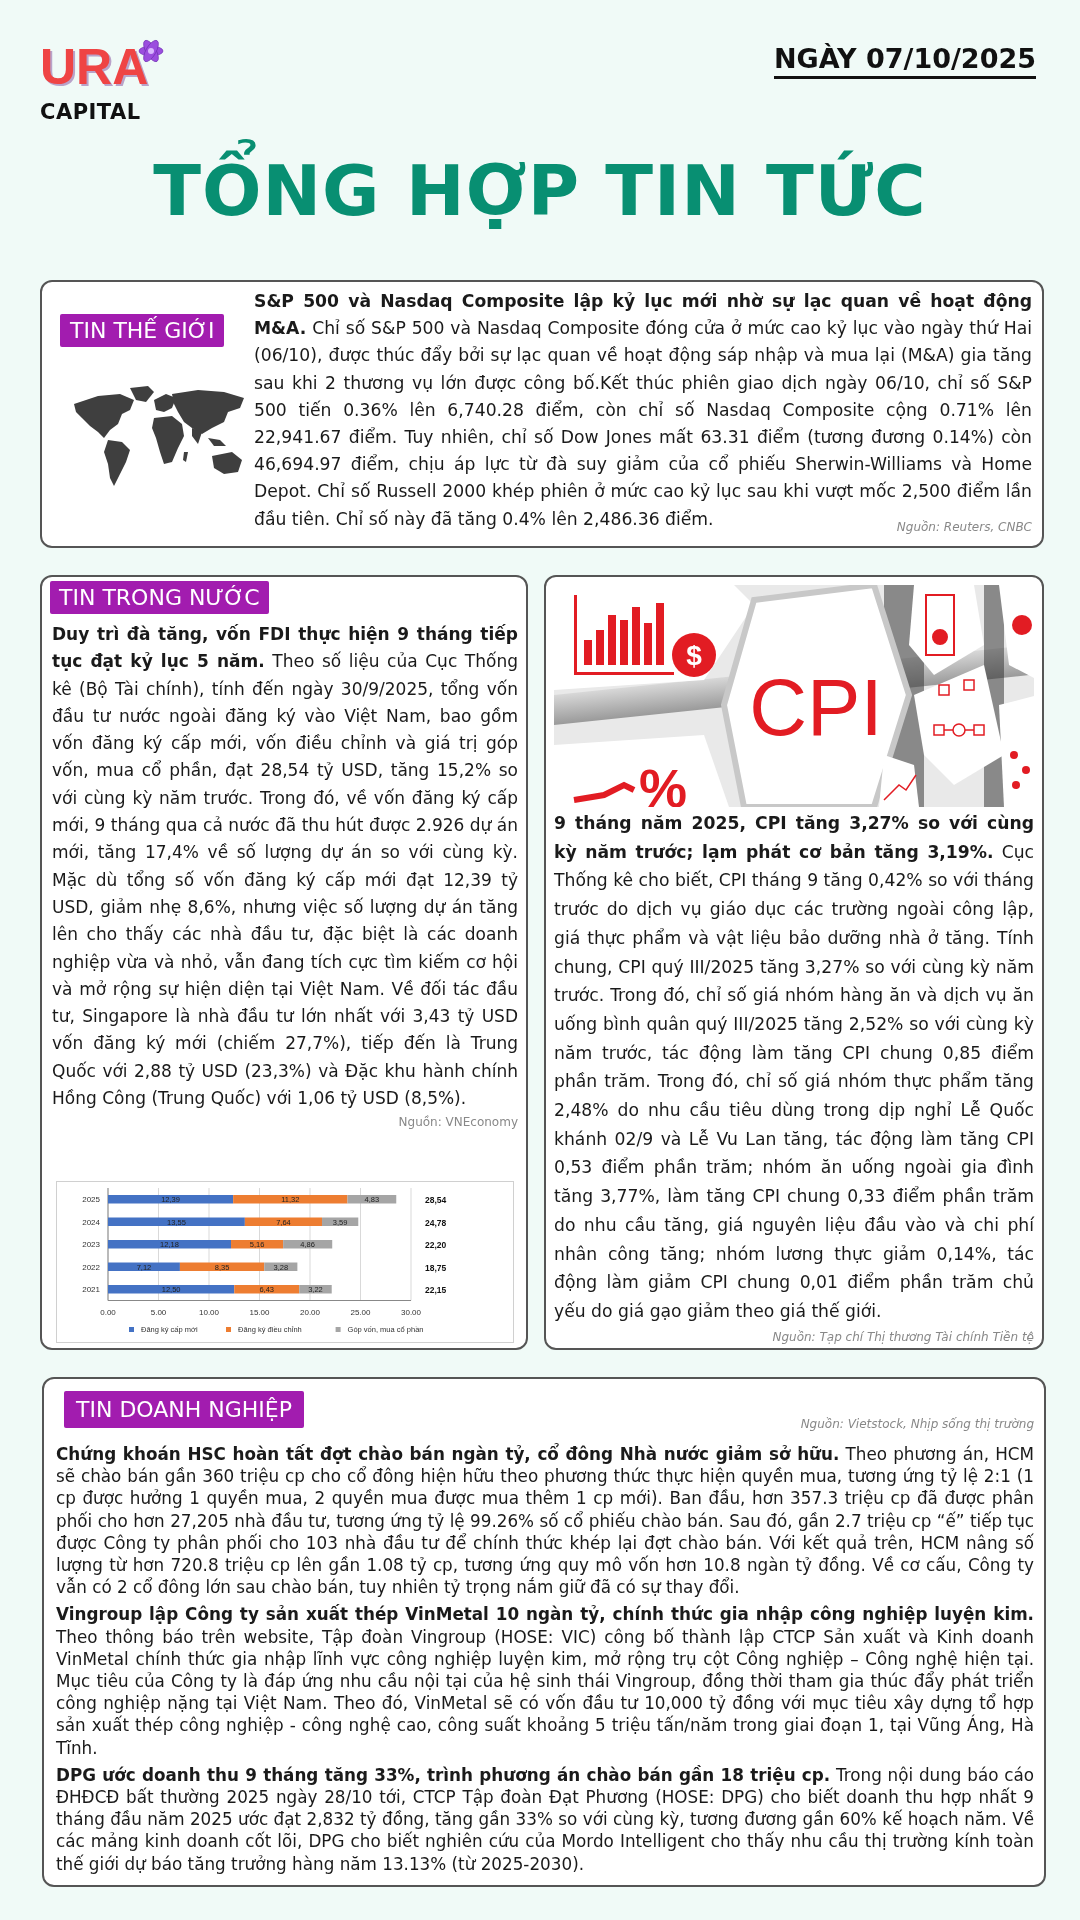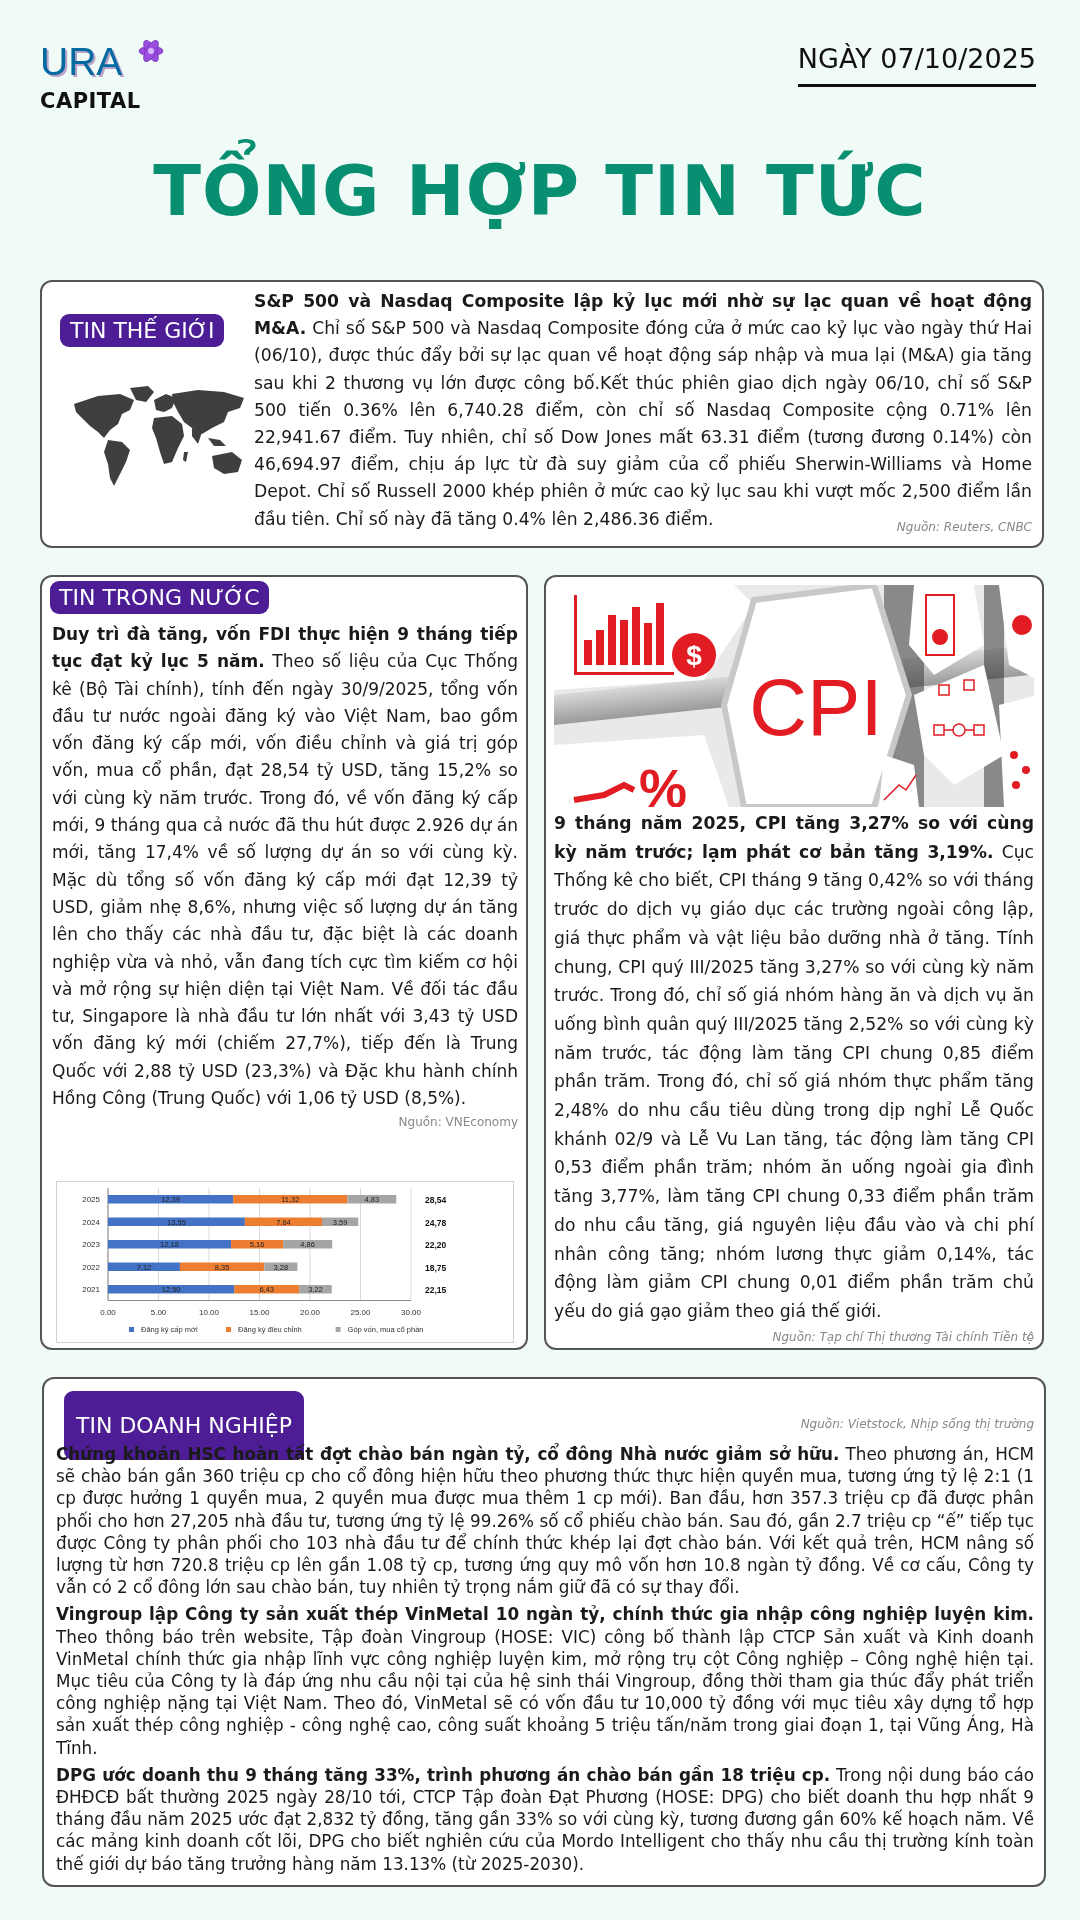--- a/index.html
+++ b/index.html
@@ -7,47 +7,47 @@
   body {
     background: #f0faf7;
     font-family: "DejaVu Sans", sans-serif;
     color: #1a1a1a;
     position: relative;
     overflow: hidden;
   }
   .logo { position: absolute; left: 40px; top: 42px; }
   .logo-ura {
     font-family: "Liberation Sans", sans-serif;
-    font-size: 39px; font-weight: 400; letter-spacing: 0px;
-    color: #0369a1; line-height: 1;
+    font-size: 50px; font-weight: 700; letter-spacing: 0px;
+    color: #ef4444; line-height: 1;
     text-shadow: 2px 2px 0 #b9a3c9;
   }
   .logo-star { position: absolute; left: 98px; top: -4px; width: 26px; height: 26px; }
   .logo-capital {
     font-family: "DejaVu Sans", sans-serif;
     font-size: 21px; font-weight: 700; color: #111; margin-top: 8px; letter-spacing: 0.5px;
   }
   .date {
     position: absolute; right: 44px; top: 44px;
     font-family: "DejaVu Sans", sans-serif;
-    font-size: 27px; font-weight: 400; color: #111;
-    border-bottom: 3px solid #111; padding-bottom: 10px; line-height: 1.1;
+    font-size: 27px; font-weight: 700; color: #111;
+    border-bottom: 3px solid #111; padding-bottom: 2px; line-height: 1.1;
   }
   .main-title {
     position: absolute; left: 0; right: 0; top: 150px; text-align: center;
     font-family: "DejaVu Sans", sans-serif;
     font-size: 70px; font-weight: 700; color: #088f72; letter-spacing: 1px;
   }
   .box {
     position: absolute; border: 2px solid #555; border-radius: 12px; background: #fff;
   }
   .badge {
-    display: inline-block; background: #4c1d95; color: #fff;
+    display: inline-block; background: #a21caf; color: #fff;
     font-family: "DejaVu Sans", sans-serif; font-weight: 400;
-    border-radius: 9px; padding: 4px 10px; line-height: 1.15;
+    border-radius: 2px; padding: 4px 10px; line-height: 1.15;
   }
   .src { color: #888; font-size: 12px; }
   .para { font-size: 17.2px; line-height: 27.2px; text-align: justify; color: #1a1a1a; }
   .para b { font-weight: 700; }
 
   
   #world { left: 40px; top: 280px; width: 1004px; height: 268px; }
   #world .badge { position: absolute; left: 18px; top: 32px; font-size: 22px; }
   #world .map { position: absolute; left: 26px; top: 100px; width: 182px; height: 112px; }
   #world .para { position: absolute; left: 212px; top: 6px; right: 10px; }
@@ -62,21 +62,21 @@
   .chart-frame { position: absolute; left: 14px; top: 604px; width: 458px; height: 162px; border: 1px solid #d0d0d0; background: #fff; }
 
   
   #cpi { left: 544px; top: 575px; width: 500px; height: 775px; }
   #cpi .photo { position: absolute; left: 8px; top: 8px; right: 8px; height: 222px; overflow: hidden; background: #f4f4f4; }
   #cpi .para { position: absolute; left: 8px; right: 8px; top: 232px; font-size: 17.2px; line-height: 28.7px; }
   #cpi .src { position: absolute; right: 8px; bottom: 4px; font-style: italic; }
 
   
   #biz { left: 42px; top: 1377px; width: 1004px; height: 510px; }
-  #biz .badge { position: absolute; left: 20px; top: 12px; font-size: 22px; padding: 22px 12px; }
+  #biz .badge { position: absolute; left: 20px; top: 12px; font-size: 22px; padding: 6px 12px; }
   #biz .src { position: absolute; right: 10px; top: 38px; font-style: italic; }
   #biz .articles { position: absolute; left: 12px; right: 10px; top: 64px; }
   #biz .para { font-size: 16.8px; line-height: 22.2px; margin-bottom: 5px; }
 </style>
 </head>
 <body>
 
 <div class="logo">
   <div style="position:relative;">
     <span class="logo-ura">URA</span>

